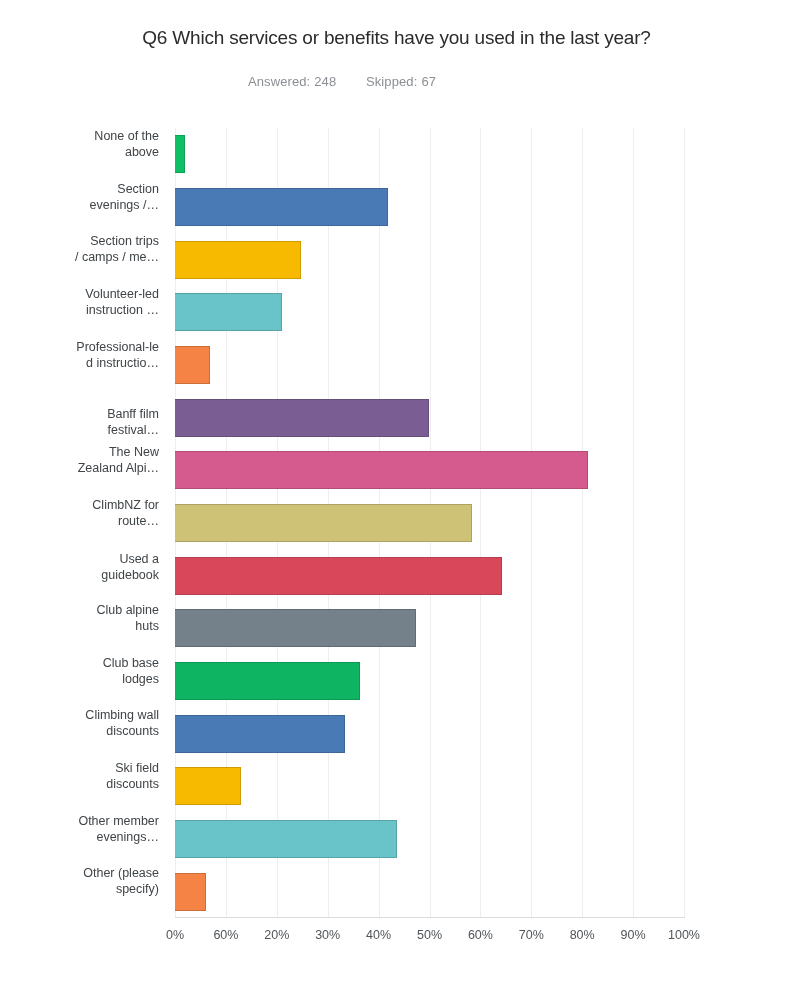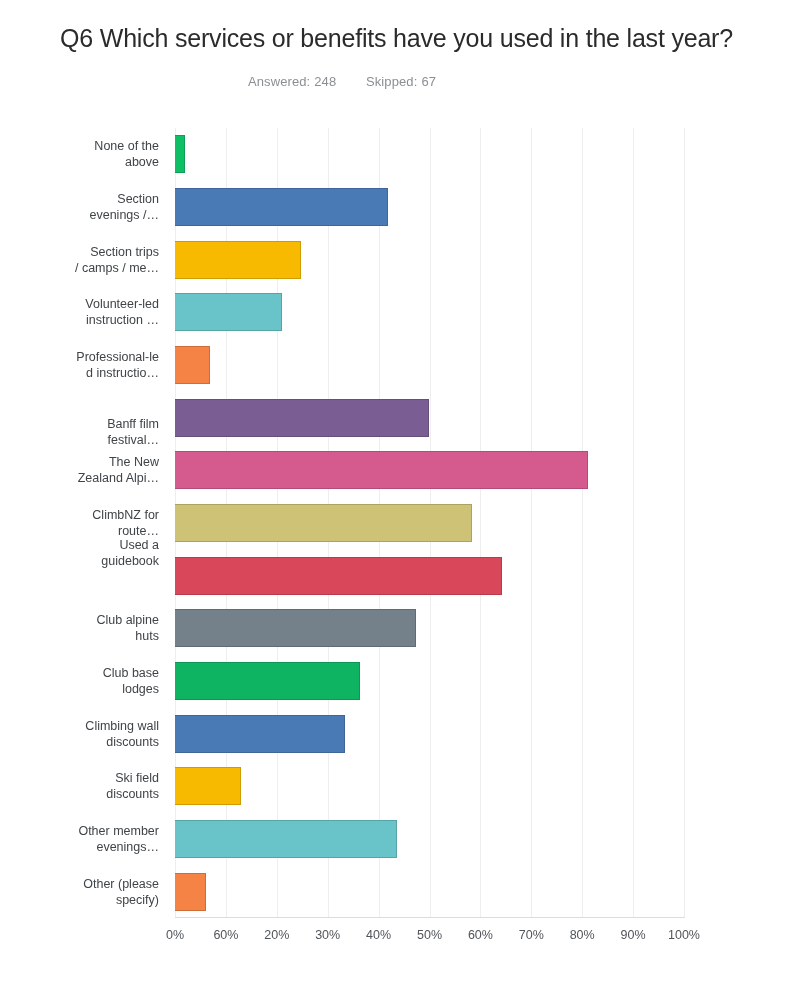--- a/index.html
+++ b/index.html
@@ -16,21 +16,21 @@
     background: #ffffff;
     overflow: hidden;
   }
 
   
   #chart-title {
     position: absolute;
     left: 0; top: 22px;
     width: 793px;
     text-align: center;
-    font-size: 25px;
+    font-size: 19px;
     font-weight: 400;
     color: #2b2b2b;
     letter-spacing: -0.2px;
     line-height: 32px;
   }
   #chart-subtitle {
     position: absolute;
     left: 0; top: 74px;
     width: 684px;
     text-align: center;
@@ -91,21 +91,20 @@
   .cat-label {
     position: absolute;
     left: 0;
     width: 167px;
     text-align: right;
     font-size: 12.5px;
     line-height: 16px;
     color: #3f4448;
     display: flex;
     flex-direction: column;
-    justify-content: center;
     padding-right: 8px;
   }
 
   
   #x-ticks {
     position: absolute;
     left: 175px; top: 928px;
     width: 509px; height: 22px;
   }
   .x-tick {
@@ -155,21 +154,21 @@
         <span>festival…</span>
       </div>
       <div class="cat-label" style="top: 316px; height: 52.6667px;">
         <span>The New</span>
         <span>Zealand Alpi…</span>
       </div>
       <div class="cat-label" style="top: 368.667px; height: 52.6667px;">
         <span>ClimbNZ for</span>
         <span>route…</span>
       </div>
-      <div class="cat-label" style="top: 399px; height: 52.6667px;">
+      <div class="cat-label" style="top: 423px; height: 52.6667px;">
         <span>Used a</span>
         <span>guidebook</span>
       </div>
       <div class="cat-label" style="top: 474px; height: 52.6667px;">
         <span>Club alpine</span>
         <span>huts</span>
       </div>
       <div class="cat-label" style="top: 526.667px; height: 52.6667px;">
         <span>Club base</span>
         <span>lodges</span>

